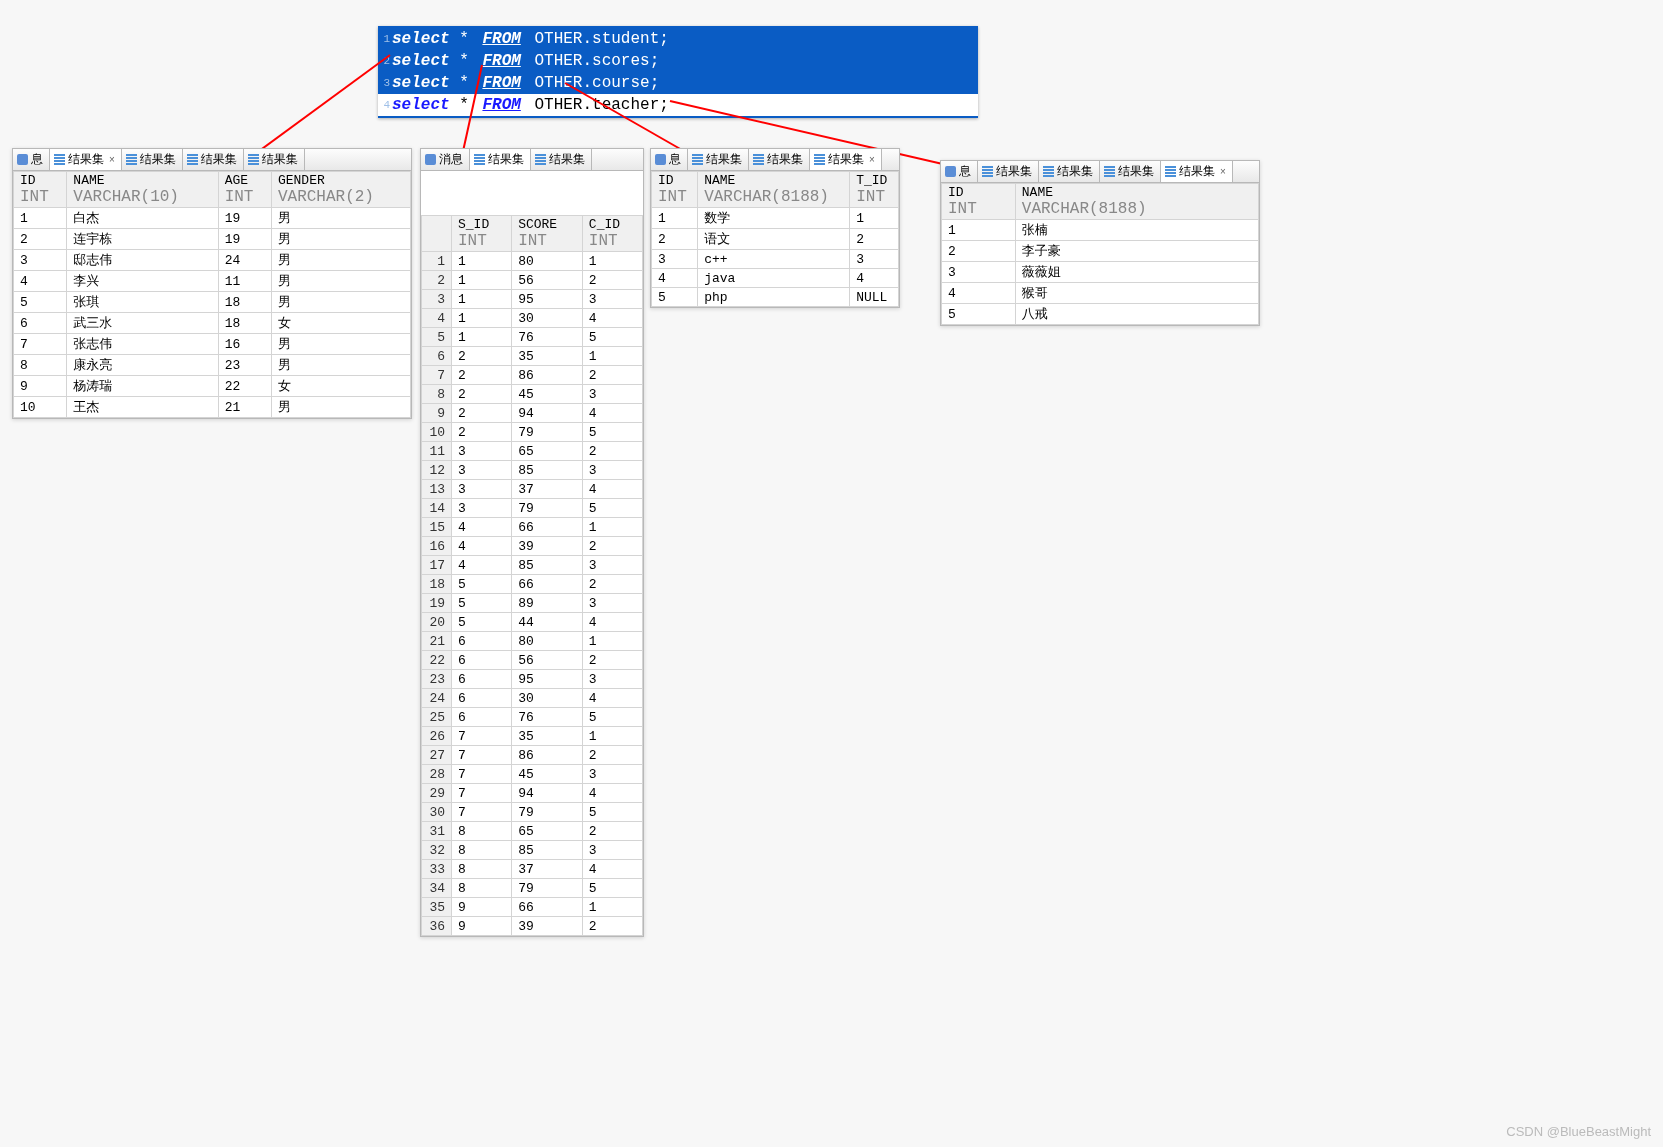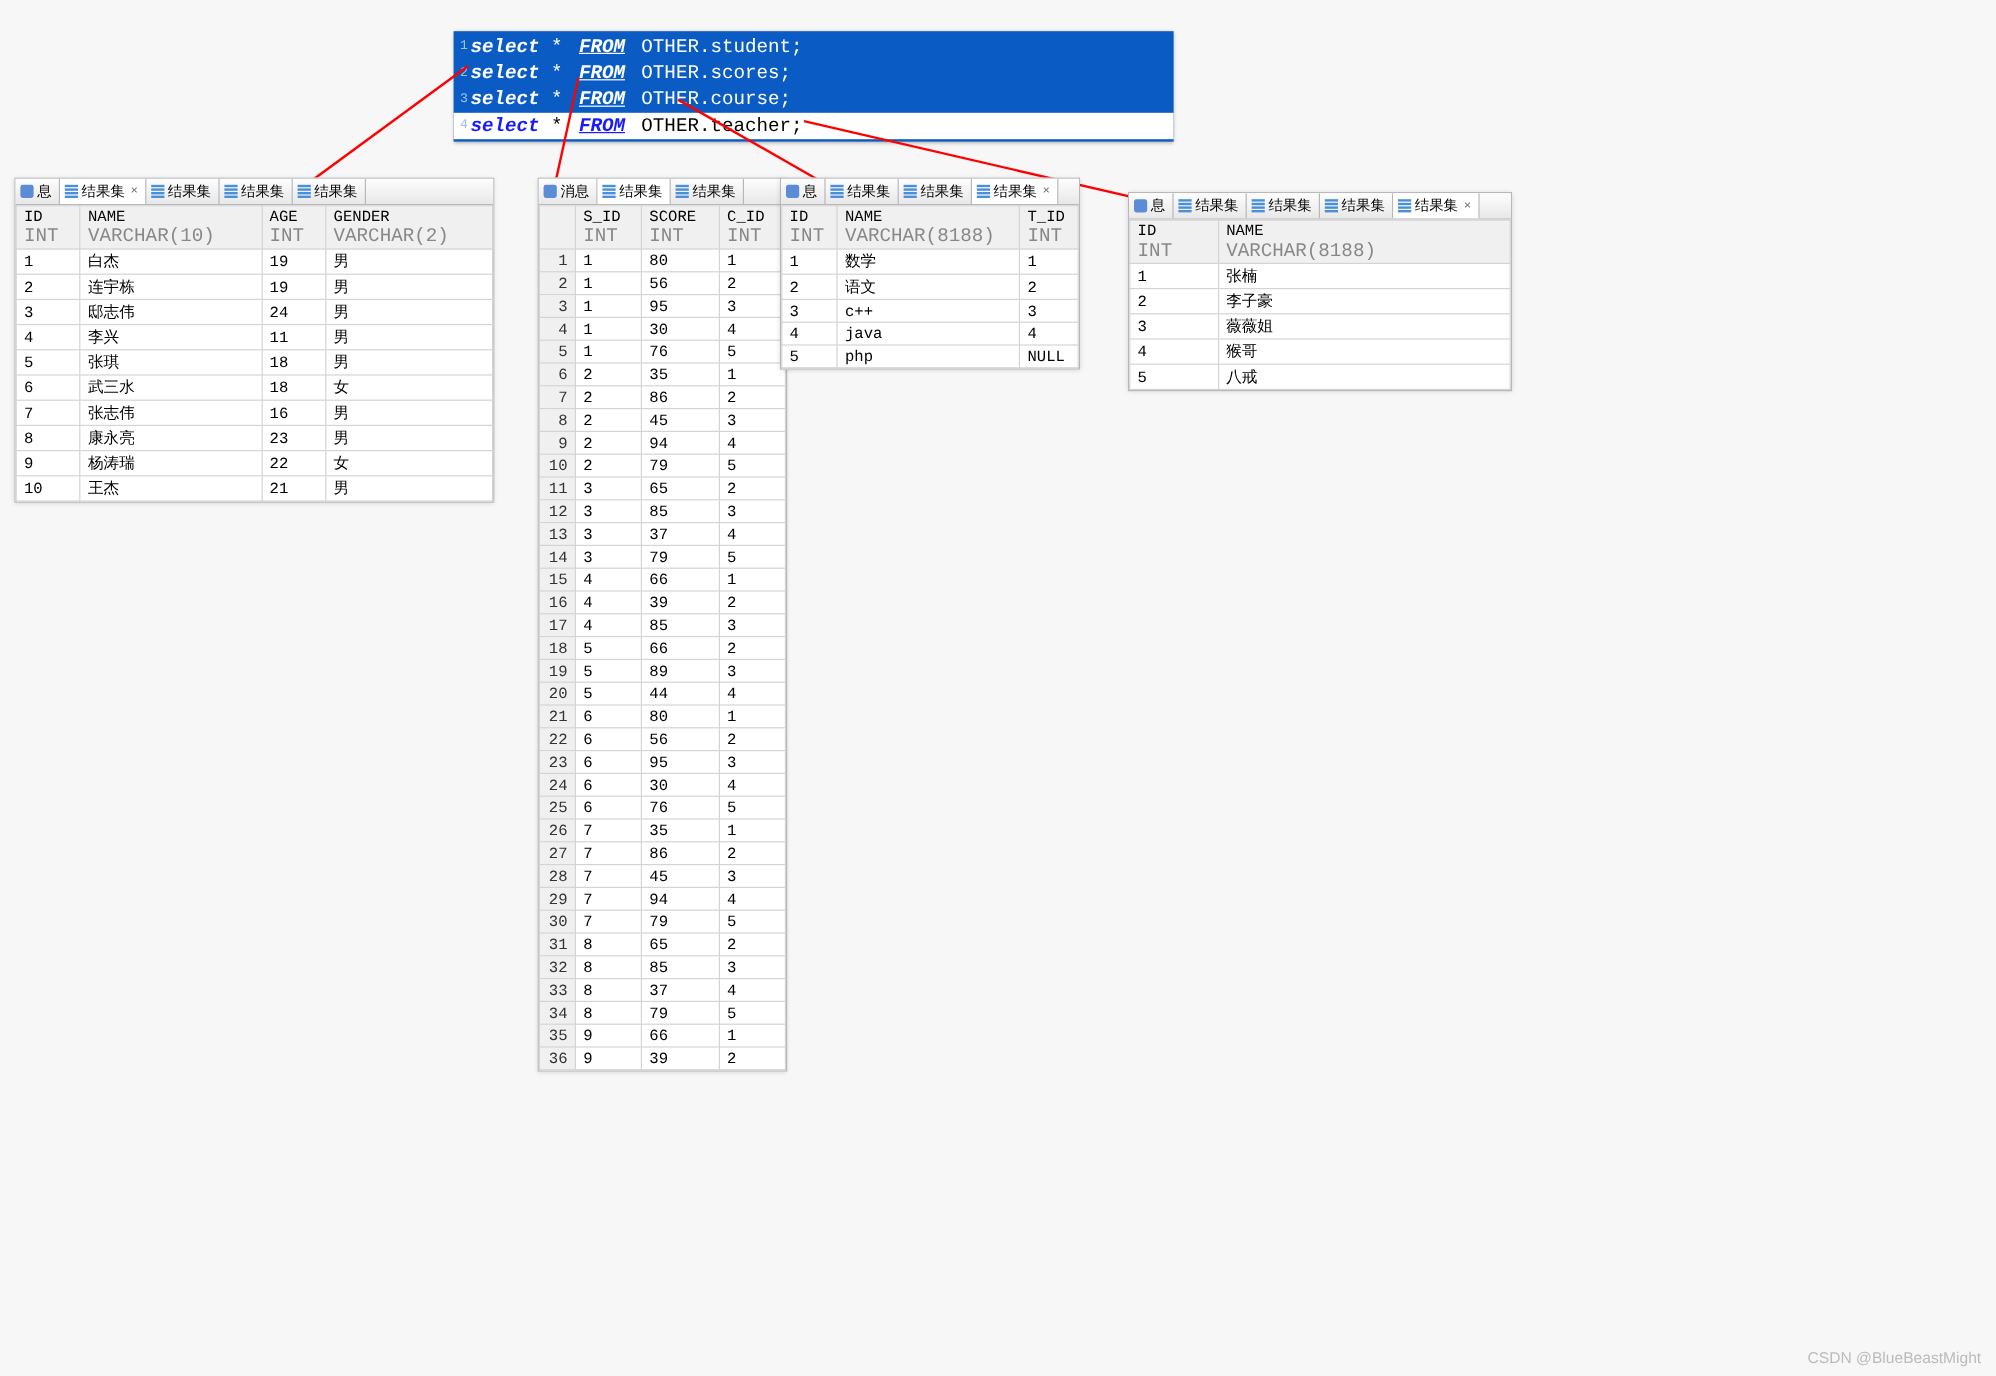--- a/index.html
+++ b/index.html
@@ -82,21 +82,21 @@
     height:19px;
   }
   table.resultgrid th{
     background:#f0f0f0; font-weight:normal;
   }
   table.resultgrid th .colname{ color:#000;}
   table.resultgrid th .coltype{ color:#888; font-size:16px;}
   table.resultgrid td.rownum{
     background:#f0f0f0; text-align:right; color:#333; width:30px;
   }
-  .scrollwrap{ max-height:860px; overflow:auto;}
+  .scrollwrap{ max-height:860px; overflow:auto;margin-top:44px;}
   .watermark{
     position:absolute; right:12px; bottom:8px;
     color:#bbb; font-size:13px; font-family:Liberation Sans, sans-serif;
   }
 
   .arrow{ position:absolute; pointer-events:none;}
 </style>
 </head>
 <body>
 
@@ -269,21 +269,21 @@
         <tr>
           <td>10</td>
           <td>王杰</td>
           <td>21</td>
           <td>男</td>
         </tr>
       </tbody>
     </table>
 </div>
 
-<div class="panel" style="left:448px;top:148px;width:208px">
+<div class="panel" style="left:420px;top:148px;width:224px">
   <div class="tabs" id="scores-tabs">
       <div class="tab">
         <span class="msg-icon"></span>
         <span>消息</span>
       </div>
       <div class="tab active">
         <span class="grid-icon"></span>
         <span>结果集</span>
       </div>
       <div class="tab">

